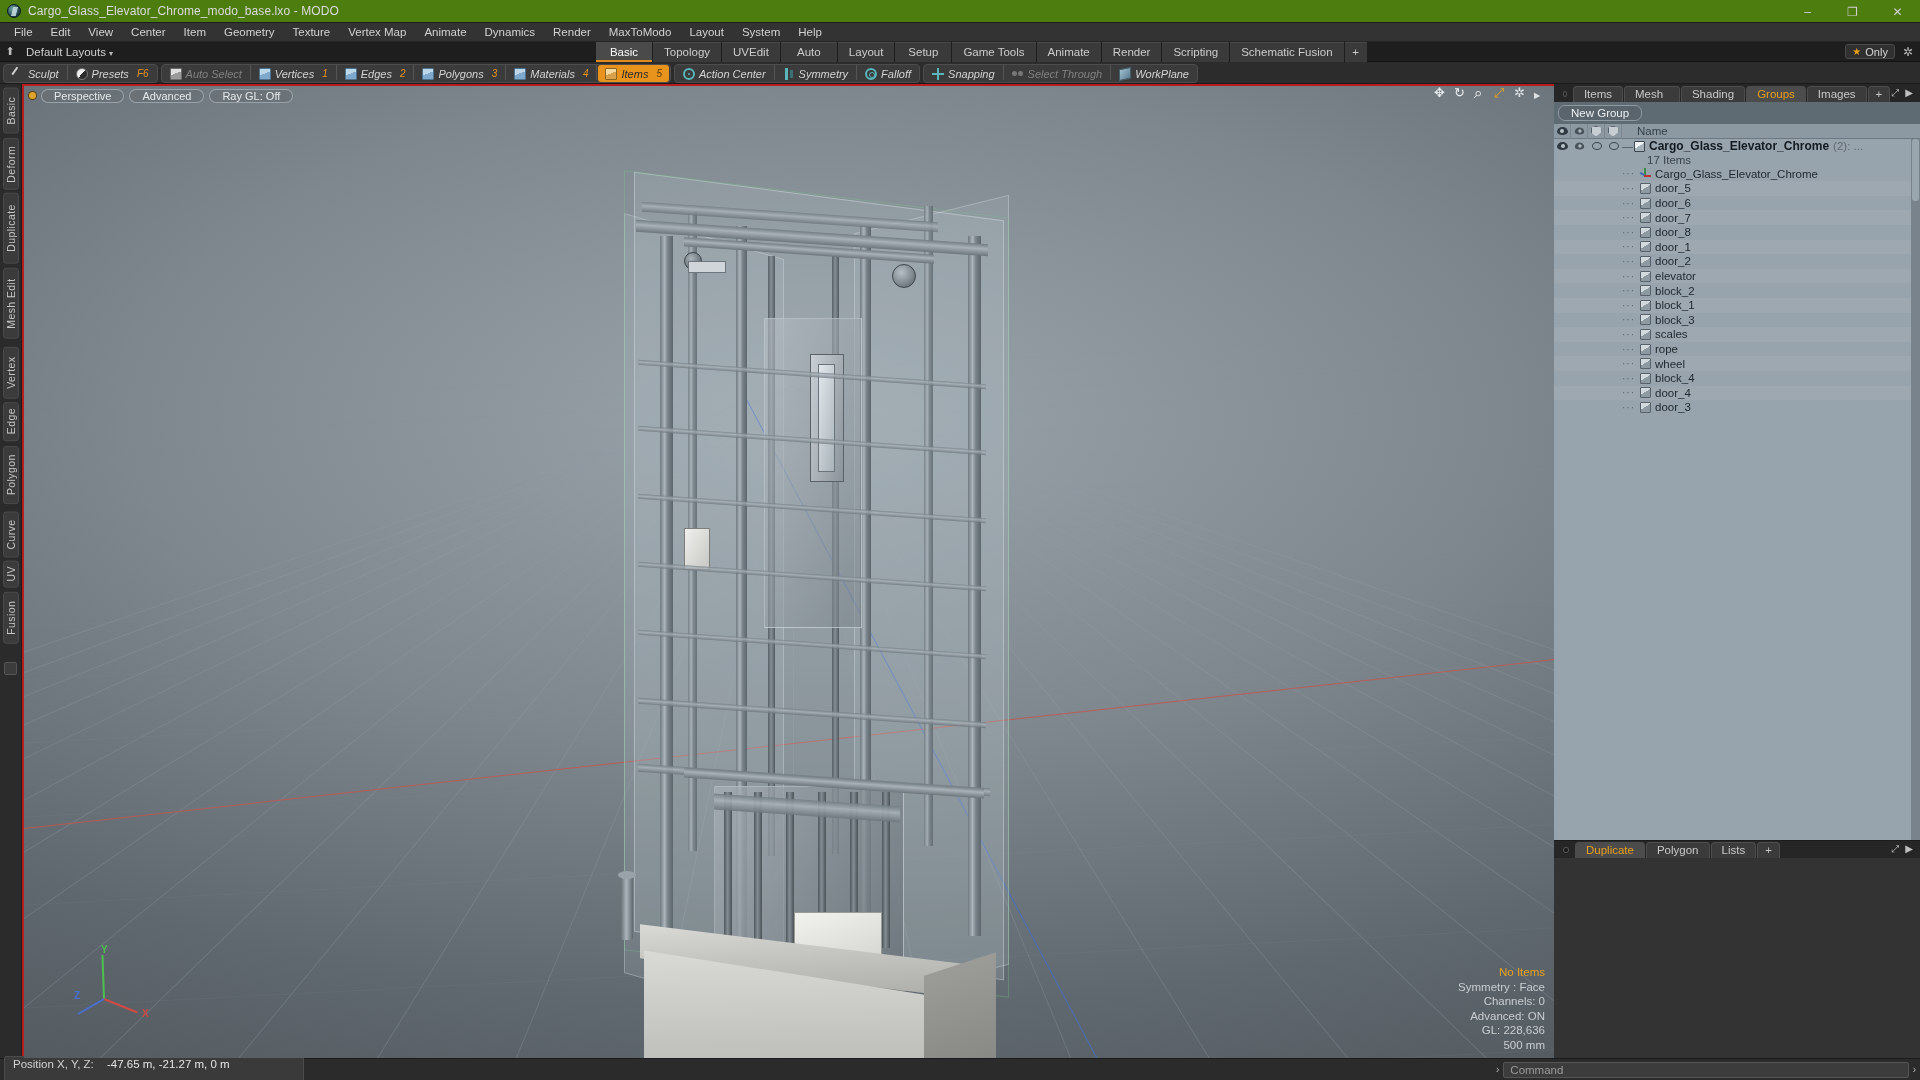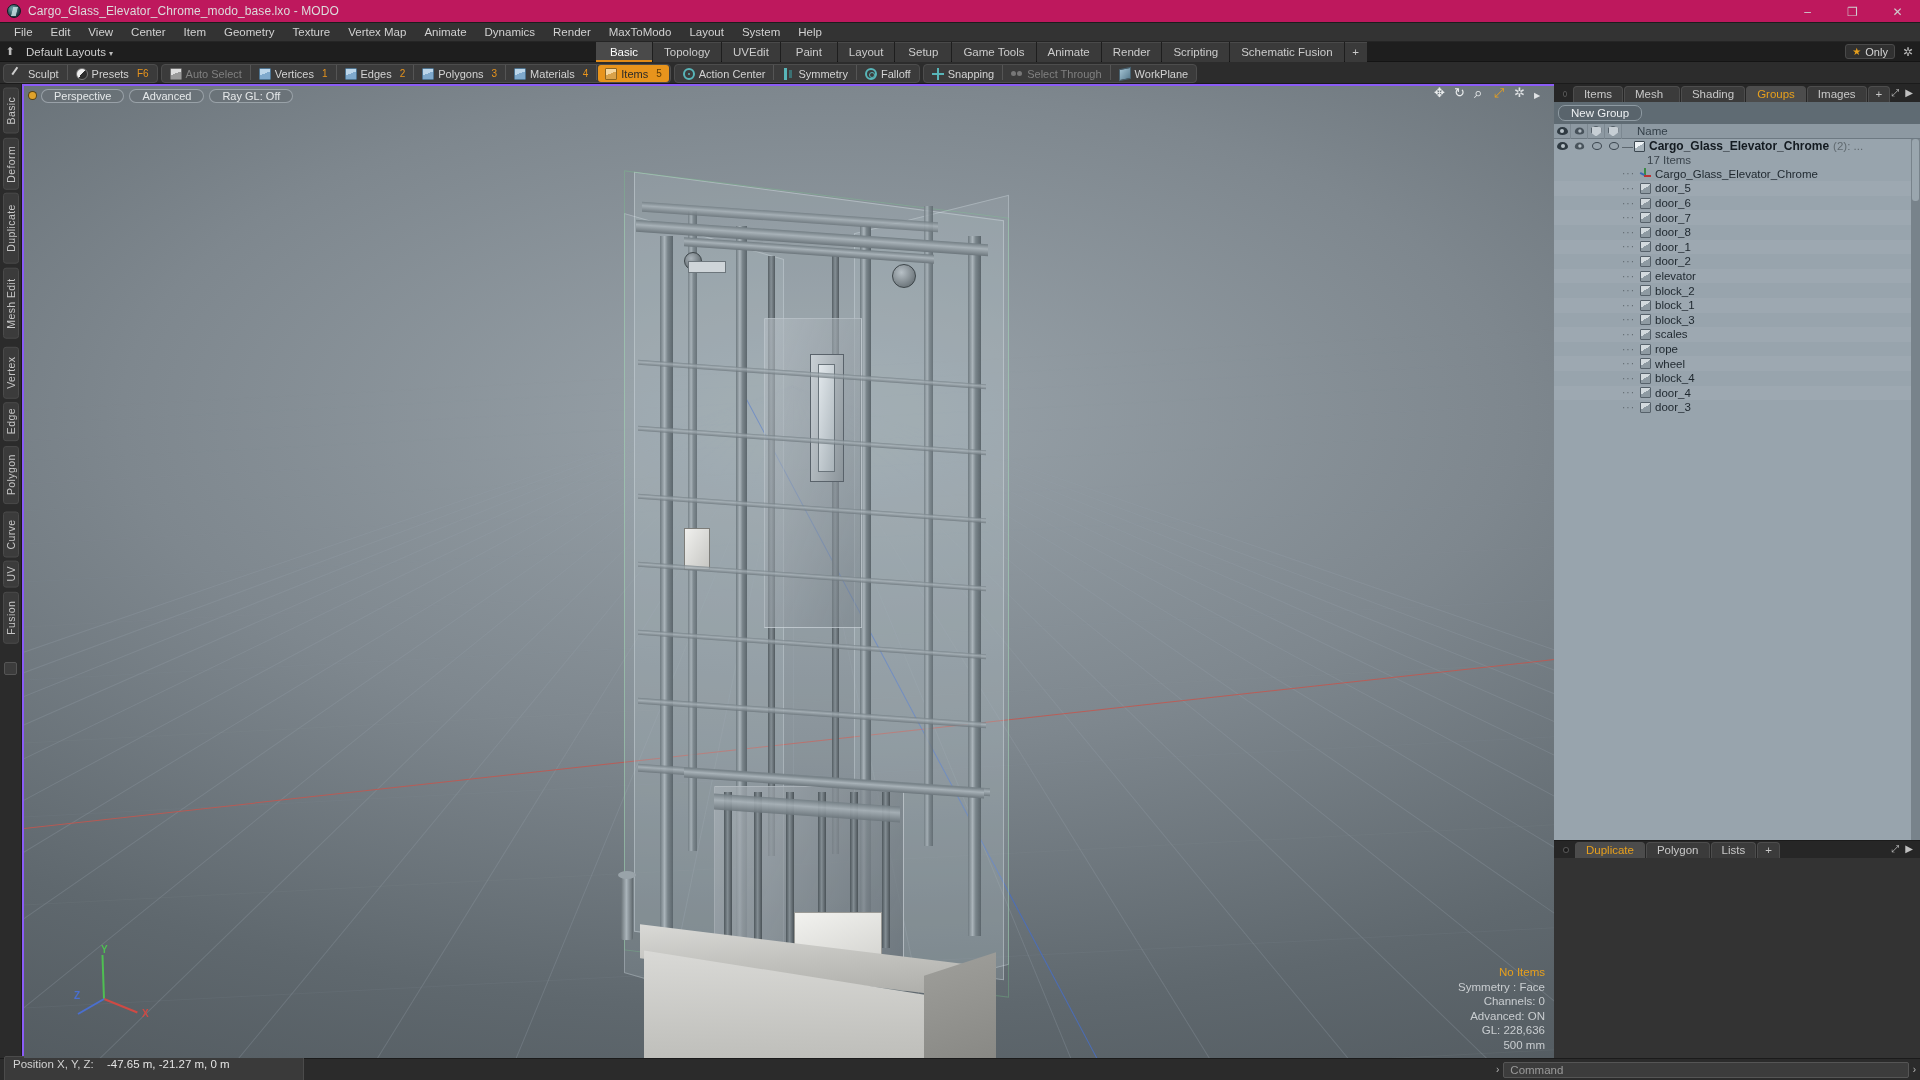--- a/index.html
+++ b/index.html
@@ -8,21 +8,21 @@
     background:#2b2b2b;
     font-family:"Liberation Sans", sans-serif;
     font-size:12px;
     color:#d8d8d8;
     -webkit-font-smoothing:antialiased;
   }
   .app { position:relative; width:1920px; height:1080px; display:flex; flex-direction:column; }
 
   
   .titlebar {
-    height:21px; background:#be185d; display:flex; align-items:center;
+    height:21px; background:#4d7c0f; display:flex; align-items:center;
     border-bottom:1px solid #1d1d1d; flex:0 0 23px;
   }
   .titlebar .logo {
     width:14px; height:14px; border-radius:50%;
     background:radial-gradient(circle at 35% 32%, #6fa3a8, #1d3c44 70%);
     margin:0 7px 0 7px; border:1px solid #0c1c20; position:relative; flex:0 0 auto;
   }
   .titlebar .logo::after{
     content:""; position:absolute; left:4px; top:2px; width:5px; height:9px;
     background:#c8dfe2; clip-path:polygon(0 0,100% 0,100% 100%,0 100%);
@@ -73,21 +73,21 @@
   .onlybtn .star { color:#e8a01c; font-size:10px; }
   .gear-lb { color:#b9b9b9; font-size:12px; }
 
   
   .modebar {
     height:22px; background:#2c2c2c; display:flex; align-items:stretch; flex:0 0 22px;
     border-bottom:1px solid #1b1b1b; padding:2px 0 1px 3px; gap:3px;
   }
   .tgroup {
     display:flex; background:#3b3b3b; border:1px solid #4d4d4d;
-    border-radius:4px; height:19px; padding:0 1px;
+    border-radius:4px; height:19px; padding:0 1px;font-style:italic;
   }
   .titem {
     display:flex; align-items:center; gap:4px; padding:0 7px; height:17px;
     font-size:11px; color:#d3d3d3; white-space:nowrap; border-radius:3px;
   }
   .titem.sel { background:#e8941c; color:#2a2a2a; }
   .titem.dim { color:#808080; }
   .titem .num { color:#e8941c; font-size:10px; margin-left:4px; }
   .titem.sel .num{ color:#5a3a06; }
   .tsep { width:1px; background:#555; height:15px; margin:0 1px; }
@@ -125,21 +125,21 @@
   }
   .vtab {
     writing-mode:vertical-rl; text-orientation:mixed; transform:rotate(180deg);
     font-size:10.5px; color:#c6c6c6; padding:7px 0; letter-spacing:.4px;
     background:#3b3b3b; border:1px solid #4a4a4a; border-radius:3px; width:16px;
     margin-bottom:4px; text-align:center; display:flex; align-items:center; justify-content:center;
   }
   .railbox { width:13px; height:13px; background:#3c3c3c; border:1px solid #555; border-radius:2px; margin-top:14px;}
 
   
-  .viewport-wrap{ flex:1 1 auto; display:flex; flex-direction:column; min-width:0; background:#8b5cf6; }
+  .viewport-wrap{ flex:1 1 auto; display:flex; flex-direction:column; min-width:0; background:#b91c1c; }
   .viewport {
     position:relative; flex:1 1 auto; margin:2px 0 0 2px;
     background:
       radial-gradient(ellipse 120% 90% at 52% 34%, #9aa4ab 0%, #7e878e 38%, #5f686e 68%, #4a5156 100%);
     overflow:hidden;
   }
   .vp-header{ position:absolute; left:0; top:0; right:0; height:19px; display:flex; align-items:center; padding-left:5px; gap:5px; z-index:6;}
   .vp-dot{ width:7px;height:7px;border-radius:50%;background:#e0a32b; box-shadow:0 0 0 1px #5a4310;}
   .vpbtn{
     background:rgba(104,112,118,.75); border:1px solid rgba(170,178,184,.75); border-radius:8px;
@@ -293,21 +293,21 @@
 
   <div class="layoutbar">
     <div class="homeicon">⬆</div>
     <div class="deflayout">
       <span>Default Layouts</span><span class="caret">▾</span>
     </div>
     <div class="layout-tabs" id="layout-tabs">
         <div class="ltab active">Basic</div>
         <div class="ltab">Topology</div>
         <div class="ltab">UVEdit</div>
-        <div class="ltab">Paint</div>
+        <div class="ltab">Auto</div>
         <div class="ltab">Layout</div>
         <div class="ltab">Setup</div>
         <div class="ltab">Game Tools</div>
         <div class="ltab">Animate</div>
         <div class="ltab">Render</div>
         <div class="ltab">Scripting</div>
         <div class="ltab">Schematic Fusion</div>
         <div class="ltab plus">+</div>
       </div>
     <div class="right">

